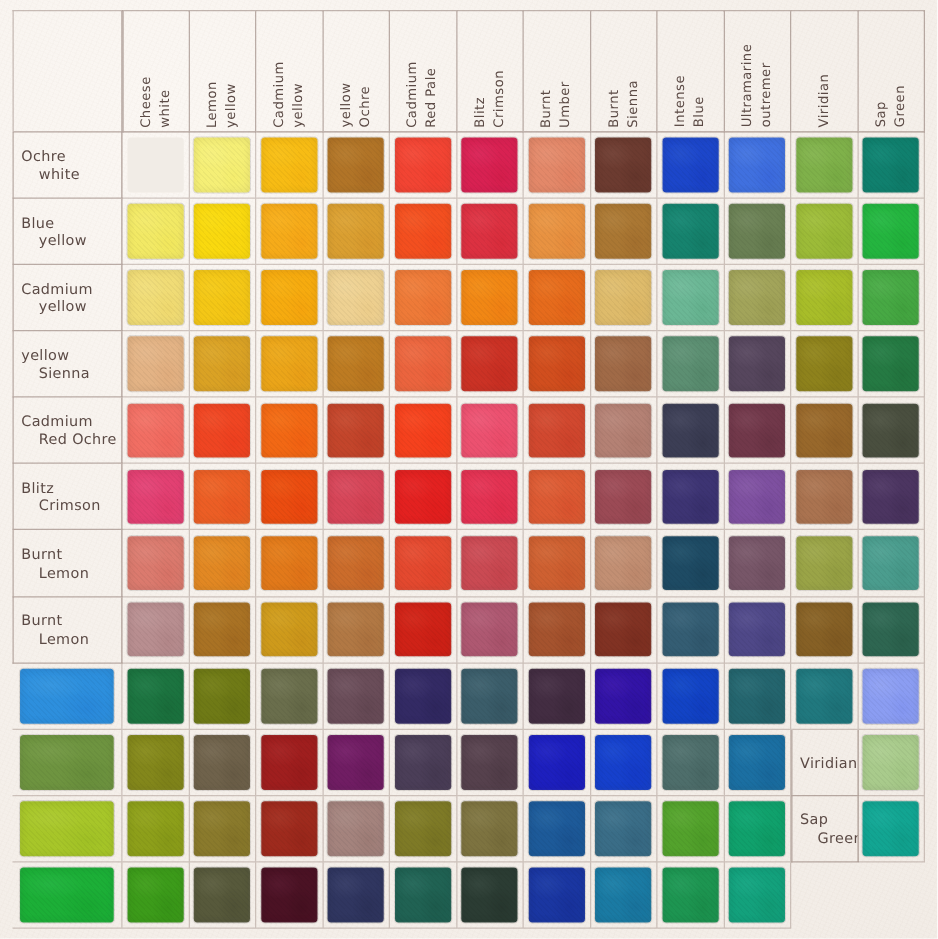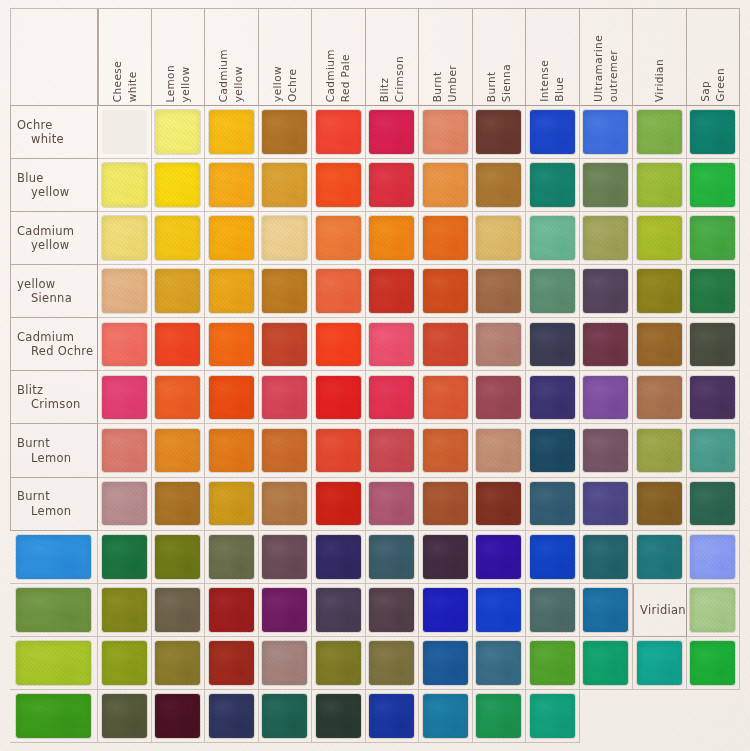--- a/index.html
+++ b/index.html
@@ -583,20 +583,24 @@
       </div>
       <div class="cell swcell">
         <div class="swatch" style="background: rgb(59, 109, 134);"></div>
       </div>
       <div class="cell swcell">
         <div class="swatch" style="background: rgb(84, 162, 46);"></div>
       </div>
       <div class="cell swcell">
         <div class="swatch" style="background: rgb(18, 160, 108);"></div>
       </div>
+      <div class="cell rowhead">
+        <div class="l1">Sap</div>
+        <div class="l2">Green</div>
+      </div>
       <div class="cell swcell">
         <div class="swatch" style="background: rgb(20, 164, 146);"></div>
       </div>
       <div class="cell swcell">
         <div class="swatch" style="background: rgb(30, 174, 57);"></div>
       </div>
       <div class="cell swcell">
         <div class="swatch" style="background: rgb(61, 154, 28);"></div>
       </div>
       <div class="cell swcell">

